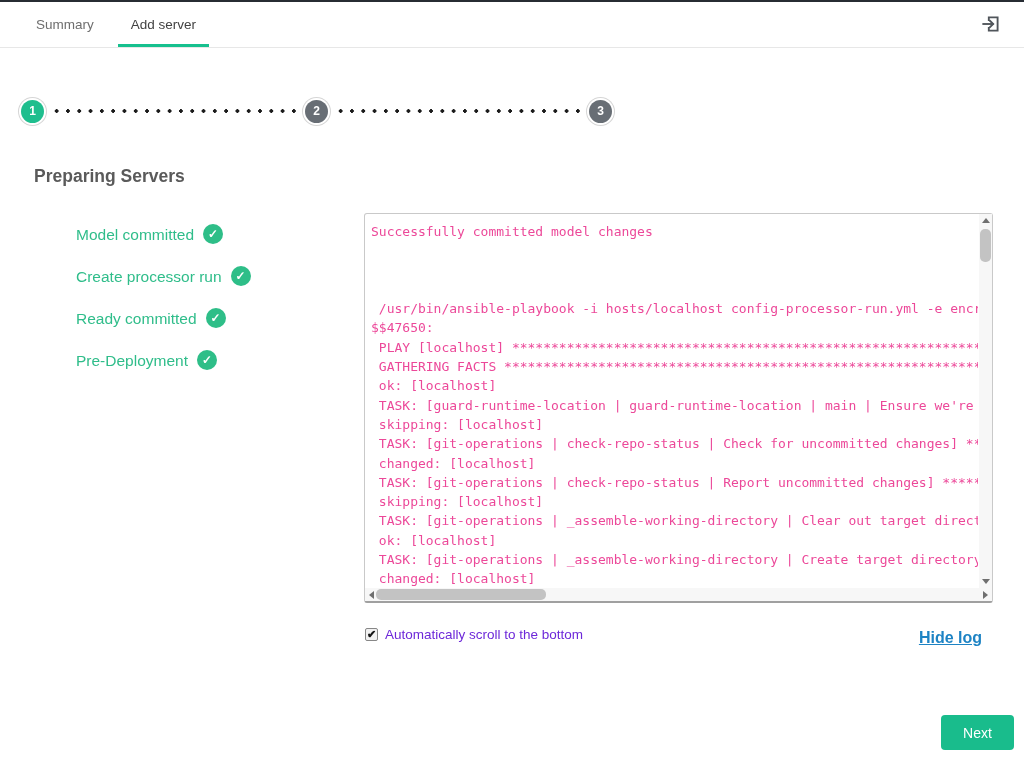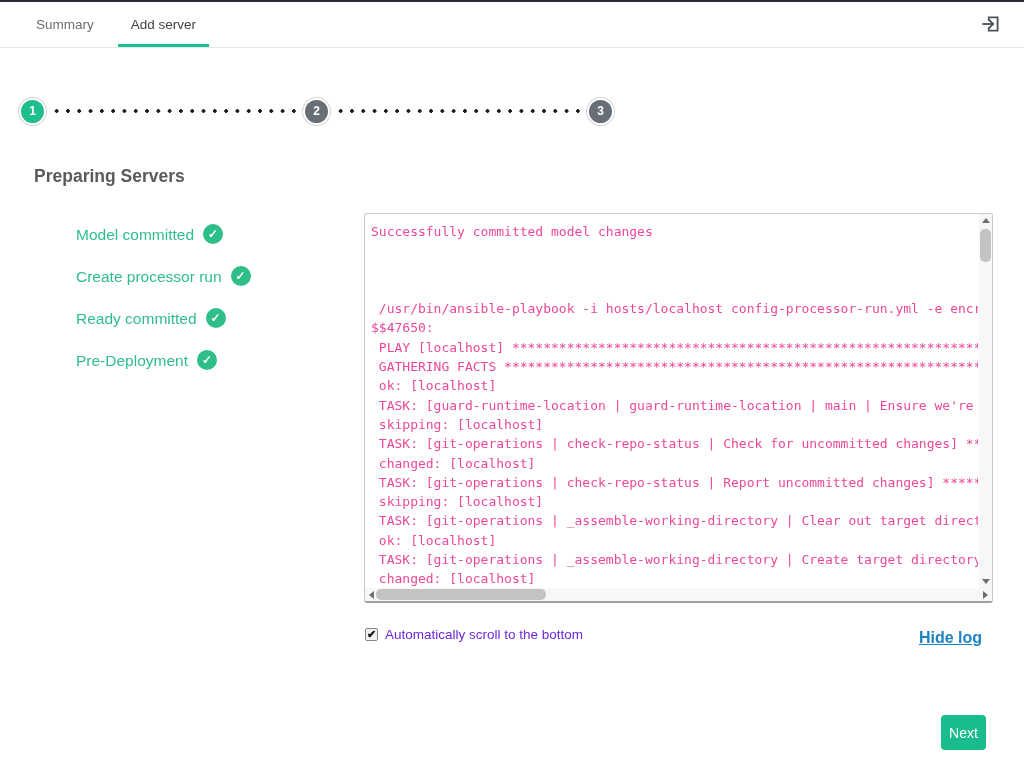--- a/index.html
+++ b/index.html
@@ -68,21 +68,21 @@
   
   .autoscroll-row{position:absolute;left:365px;top:627px;display:flex;
       align-items:center;cursor:pointer;}
   .cb{width:13px;height:13px;box-sizing:border-box;background:#f1f1f1;
       border:1px solid #878787;border-radius:2px;color:#141414;font-size:11px;
       line-height:11px;font-weight:bold;text-align:center;}
   .cb-label{margin-left:7px;font-size:13.5px;color:#6d28d9;}
   .hide-log{position:absolute;top:629px;right:42px;font-size:16px;
       font-weight:bold;color:#1d83c4;text-decoration:underline;cursor:pointer;}
   
-  .next-btn{position:absolute;left:941px;top:715px;width:45px;height:35px;
+  .next-btn{position:absolute;left:941px;top:715px;width:73px;height:35px;
       background:#19bc8c;border:none;border-radius:4px;color:#fff;
       font-size:14px;font-family:"Liberation Sans",sans-serif;cursor:pointer;}
 </style>
 </head>
 <body>
 
 <div class="top-edge"></div>
 
 <div class="nav">
   <div class="tab tab-summary">Summary</div>

